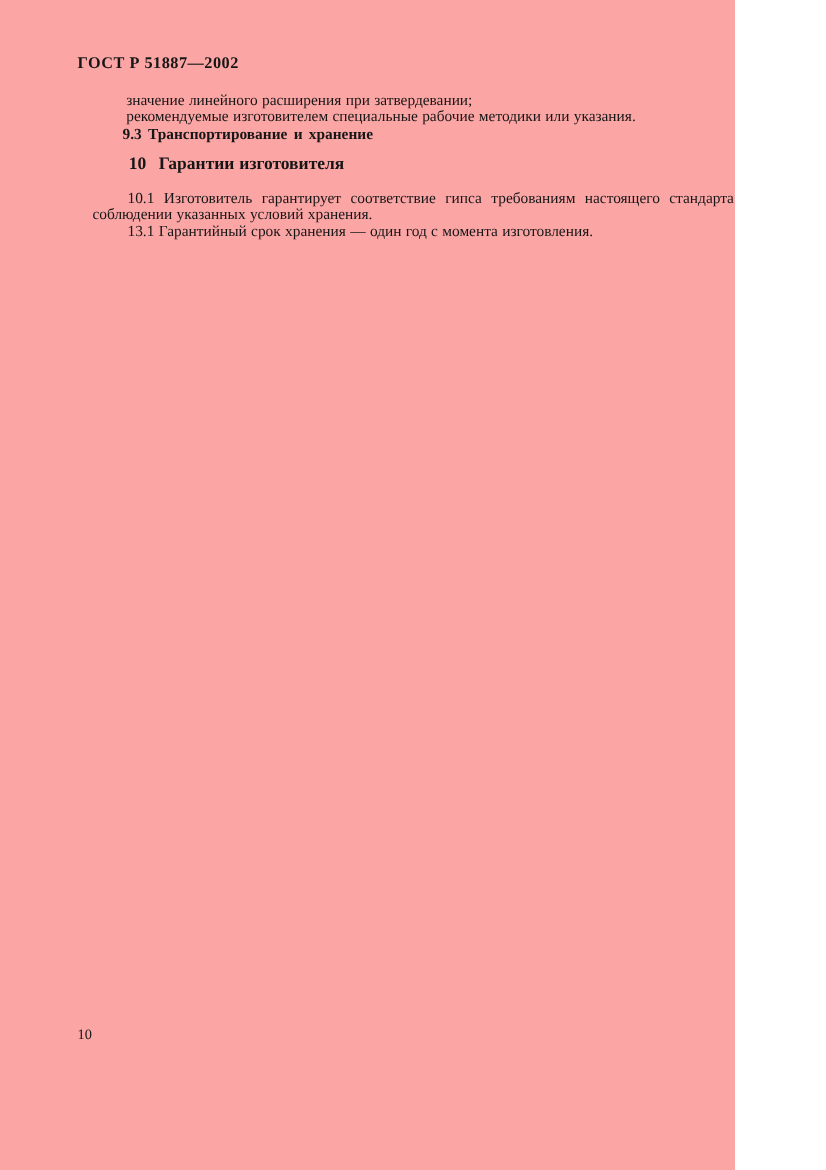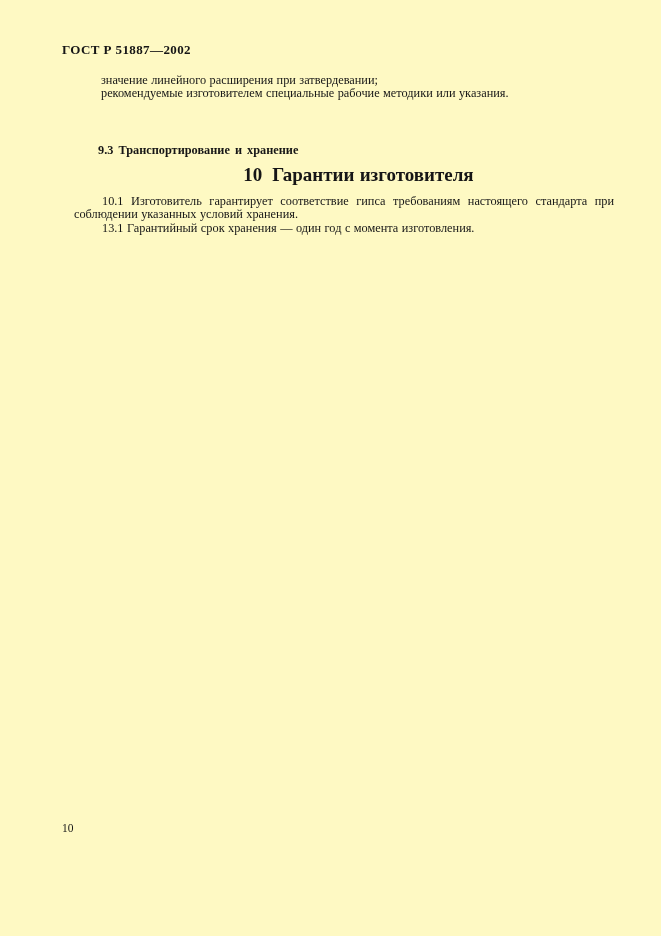--- a/index.html
+++ b/index.html
@@ -1,21 +1,21 @@
 <!DOCTYPE html>
 <html><head>
 <meta charset="utf-8">
 <style>
   * { margin: 0; padding: 0; box-sizing: border-box; }
   html, body { background: #ffffff; }
   .page {
     position: relative;
-    width: 661px;
+    width: 588px;
     height: 936px;
-    background: #fef9c3;
+    background: #fca5a5;
     overflow: hidden;
     font-family: "Liberation Serif", "DejaVu Serif", serif;
     color: #161616;
     padding-left: 20px;
   }
   .running-header {
     position: absolute;
     left: 62px;
     top: 42px;
     font-size: 13px;
@@ -33,29 +33,28 @@
     text-align: justify;
     word-spacing: 0.4px;
   }
   .body-block p.clause { text-indent: 28px; }
   .hanging-item { text-indent: 27px; text-align: left; }
   .subheading {
     font-weight: bold;
     text-indent: 24px;
     text-align: left;
     word-spacing: 2px;
-    margin-top: 43px;
   }
   .section-heading {
     margin-top: 10px;
     margin-bottom: 13px;
-    font-size: 19px;
+    font-size: 14px;
     line-height: 15px;
     font-weight: bold;
-    text-align: center;
+    text-align: left;
     padding-left: 29px;
   }
   .section-heading .section-number { margin-right: 10px; }
   .page-number {
     position: absolute;
     left: 62px;
     top: 822px;
     font-size: 11.5px;
     line-height: 13px;
   }

